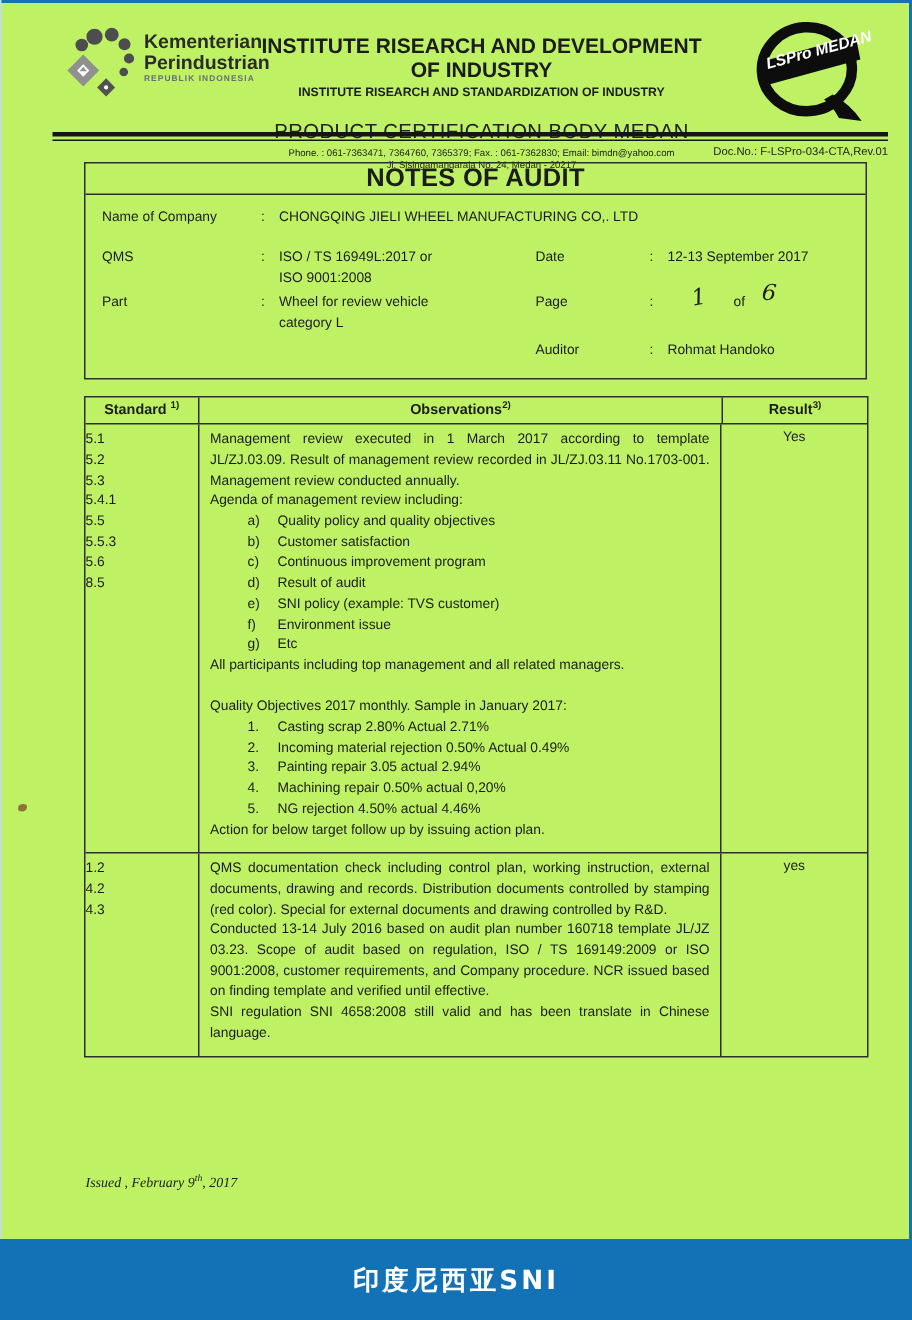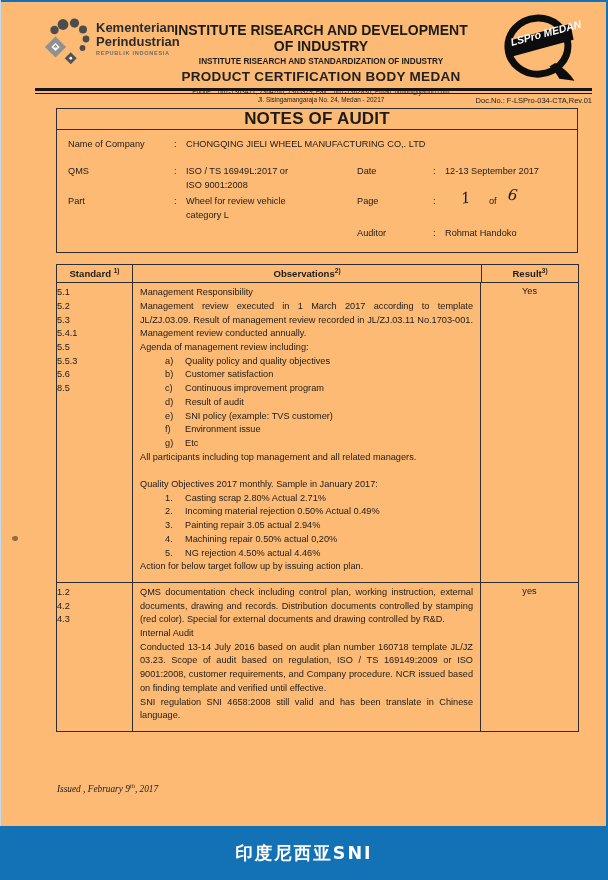--- a/index.html
+++ b/index.html
@@ -1,35 +1,35 @@
 <!DOCTYPE html>
 <html><head>
 <meta charset="utf-8">
 <style>
   html,body { margin:0; padding:0; }
   body { width:608px; height:880px; background:#e9e9e9; }
   .page {
-    position:relative; width:608px; height:880px; background:#fdba74;
+    position:relative; width:608px; height:880px; background:#bef264;
     overflow:hidden; font-family:"Liberation Sans", sans-serif; color:#1c1c1c;
   }
   
   .edge-top   { position:absolute; top:0; left:0; right:0; height:2px; background:#1371b5; }
   .edge-right { position:absolute; top:0; right:0; width:2px; height:880px; background:#1371b5; }
   .edge-left  { position:absolute; top:0; left:0; width:1px; height:826px; background:#c3daec; }
   .speck { position:absolute; left:12px; top:536px; width:6px; height:5px; background:#8a5a32; border-radius:55% 40% 60% 45%; opacity:.85; }
 
   
   .gov-logo   { position:absolute; left:44px; top:15px; width:48px; height:53px; }
   .ministry   { position:absolute; left:96px; top:21px; }
   .ministry .l1, .ministry .l2 { font-size:13px; font-weight:bold; line-height:13.5px; color:#2b2b2b; }
   .ministry .l3 { font-size:5.6px; font-weight:bold; letter-spacing:.7px; color:#6d6d6d; margin-top:2px; }
   .head-center { position:absolute; left:166px; top:22px; width:310px; text-align:center; }
   .hc1 { font-size:14px; font-weight:bold; }
   .hc2 { font-size:8.2px; font-weight:bold; margin-top:3px; }
-  .hc3 { font-size:13.5px; letter-spacing:.3px; margin-top:3px; color:#222;font-weight:bold; }
+  .hc3 { font-size:13.5px; letter-spacing:.3px; margin-top:14px; color:#222; }
   .hc4 { font-size:6.4px; margin-top:4px; }
   .hc5 { font-size:6.4px; margin-top:1px; }
   .stamp-logo { position:absolute; left:498px; top:9px; width:84px; height:80px; }
   .header-rule { position:absolute; left:35px; top:88px; width:557px; height:2px;
     border-top:3px solid #151515; border-bottom:1.5px solid #151515; }
   .docno { position:absolute; top:96px; right:16px; font-size:7.5px; font-weight:normal; }
 
   
   .notes-box { position:absolute; left:56px; top:108px; width:520px; height:143px; border:1.6px solid #2e2e2e; }
   .notes-title { height:20px; line-height:20px; text-align:center; font-weight:bold; font-size:17px;
@@ -164,21 +164,20 @@
             <div>5.1</div>
             <div>5.2</div>
             <div>5.3</div>
             <div>5.4.1</div>
             <div>5.5</div>
             <div>5.5.3</div>
             <div>5.6</div>
             <div>8.5</div>
           </div>
           <div class="cell-obs">
-            <p class="obs-p">Management Responsibility</p>
             <p class="obs-p justify">Management review executed in 1 March 2017 according to template JL/ZJ.03.09. Result of management review recorded in JL/ZJ.03.11 No.1703-001. Management review conducted annually.</p>
             <p class="obs-p">Agenda of management review including:</p>
             <ol class="obs-list alpha">
               <li>Quality policy and quality objectives</li>
               <li>Customer satisfaction</li>
               <li>Continuous improvement program</li>
               <li>Result of audit</li>
               <li>SNI policy (example: TVS customer)</li>
               <li>Environment issue</li>
               <li>Etc</li>
@@ -200,21 +199,20 @@
           </div>
         </div>
         <div class="t-row">
           <div class="cell-standard">
             <div>1.2</div>
             <div>4.2</div>
             <div>4.3</div>
           </div>
           <div class="cell-obs">
             <p class="obs-p justify">QMS documentation check including control plan, working instruction, external documents, drawing and records. Distribution documents controlled by stamping (red color). Special for external documents and drawing controlled by R&amp;D.</p>
-            <p class="obs-p">Internal Audit</p>
             <p class="obs-p justify">Conducted 13-14 July 2016 based on audit plan number 160718 template JL/JZ 03.23. Scope of audit based on regulation, ISO / TS 169149:2009 or ISO 9001:2008, customer requirements, and Company procedure. NCR issued based on finding template and verified until effective.</p>
             <p class="obs-p justify">SNI regulation SNI 4658:2008 still valid and has been translate in Chinese language.</p>
           </div>
           <div class="cell-result">
             <div>yes</div>
           </div>
         </div>
       </div>
   </div>
 

